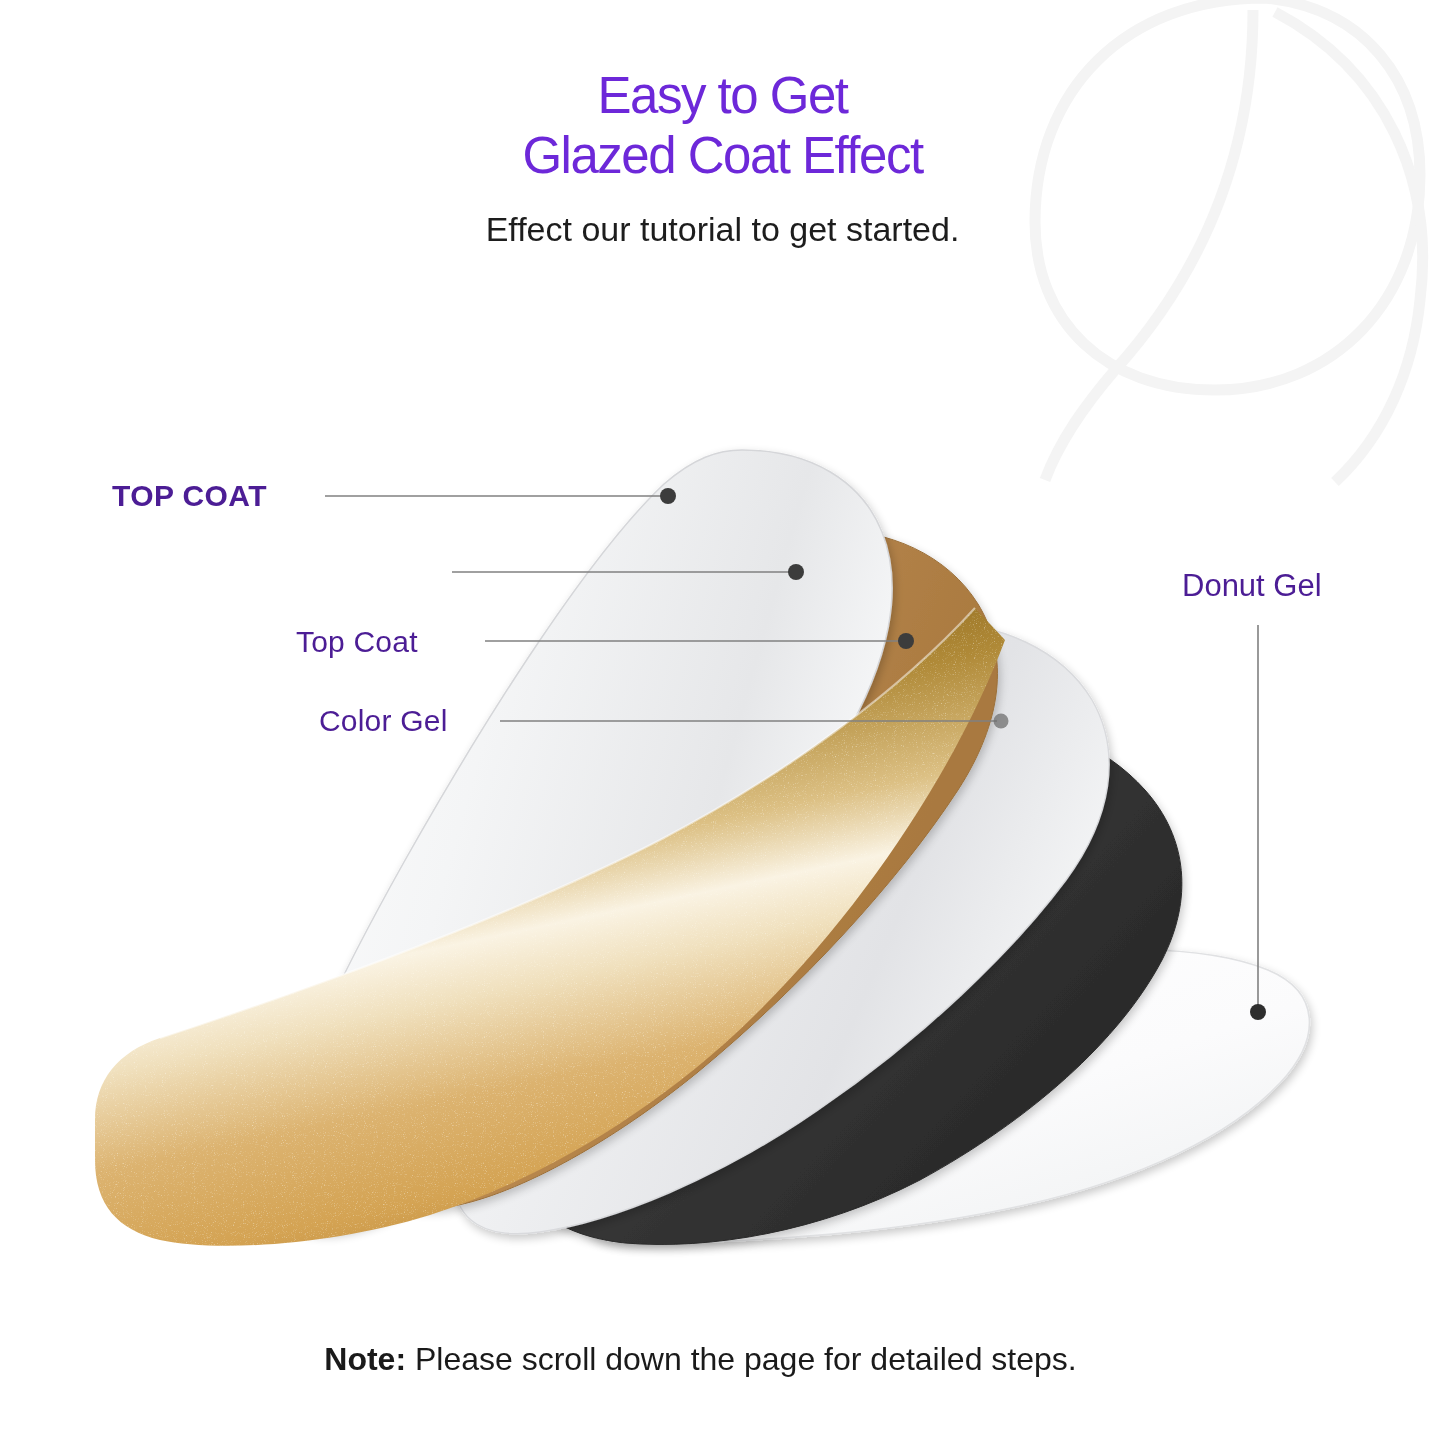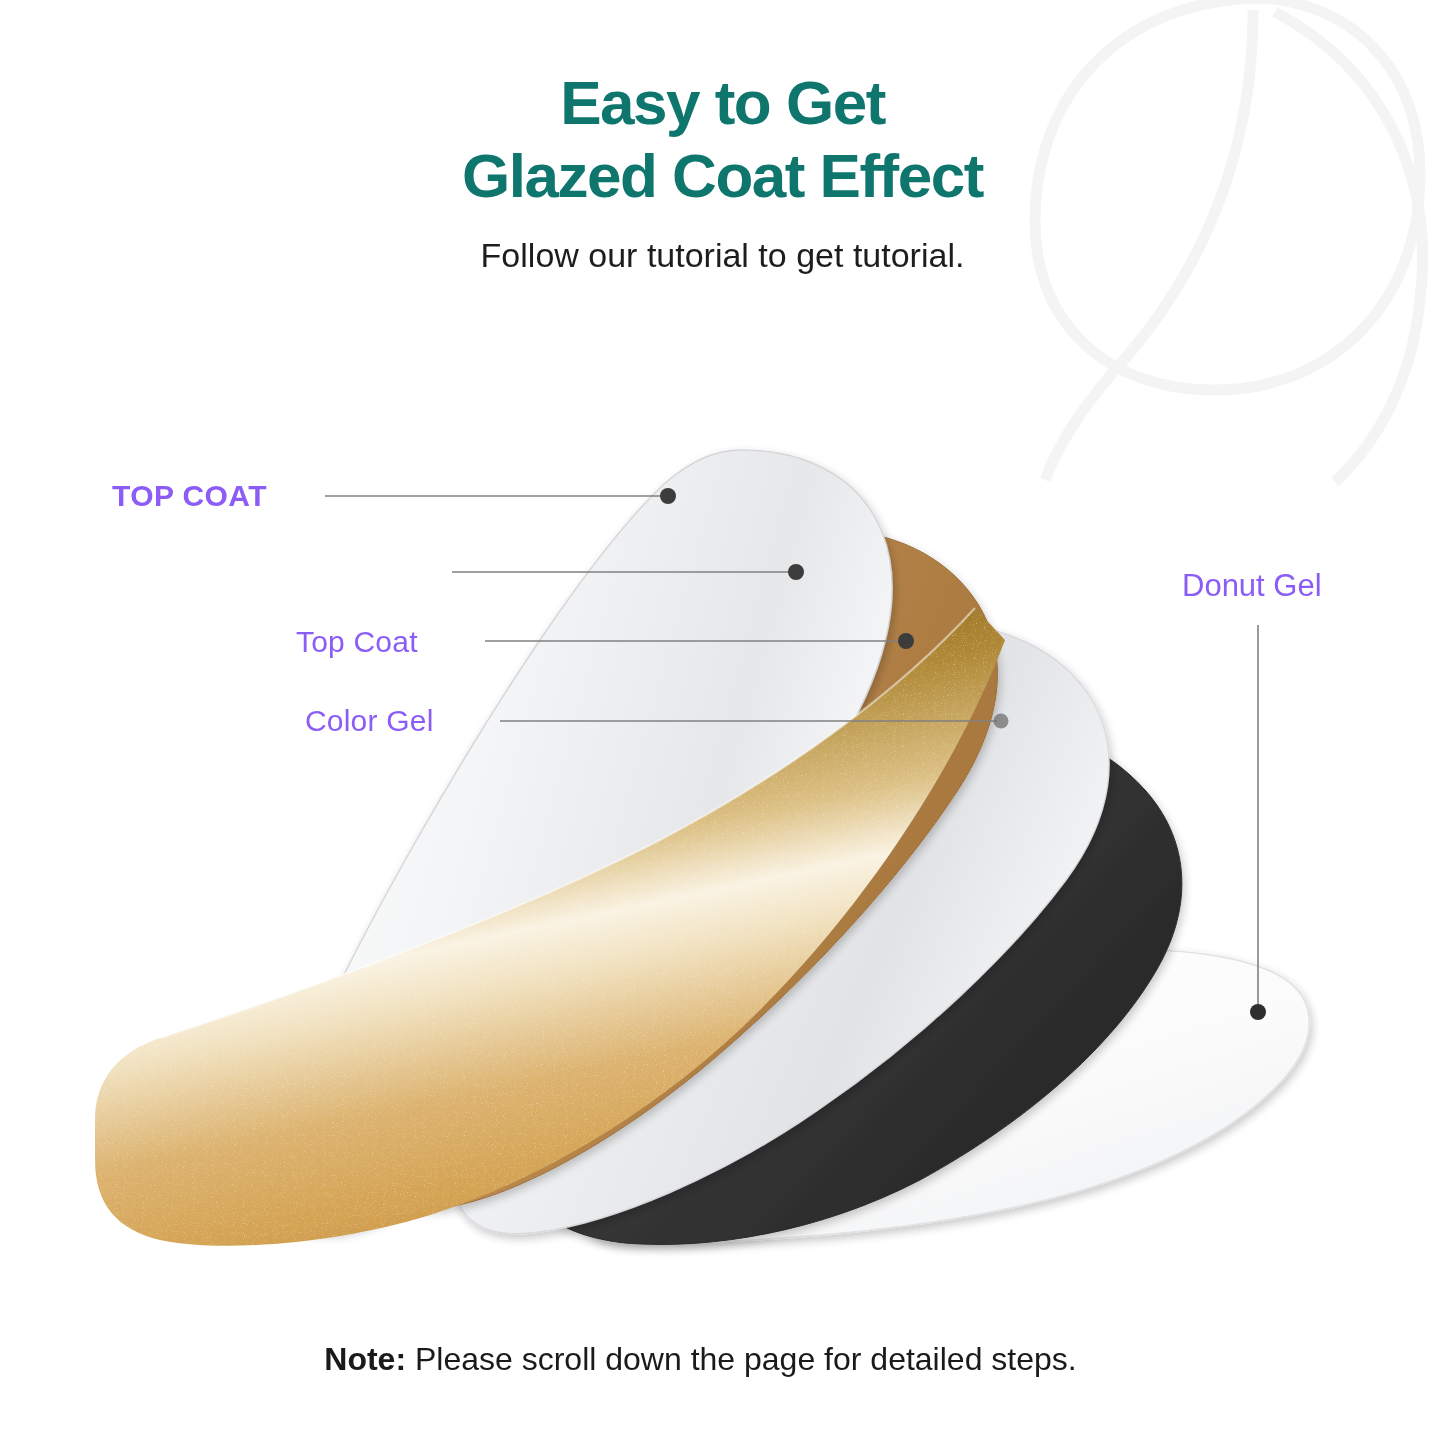--- a/index.html
+++ b/index.html
@@ -34,23 +34,23 @@
   
   .header {
     position: absolute;
     top: 66px;
     left: 0;
     width: 1445px;
     text-align: center;
     z-index: 3;
   }
   .title-line {
-    font-size: 62px;
-    font-weight: bold;
-    color: #0f766e;
+    font-size: 51px;
+    font-weight: normal;
+    color: #6d28d9;
     letter-spacing: -1.5px;
     line-height: 1.18;
     white-space: nowrap;
   }
   .subtitle {
     margin-top: 24px;
     font-size: 34px;
     font-weight: 400;
     color: #1d1d1d;
     letter-spacing: 0px;
@@ -62,21 +62,21 @@
     top: 0;
     left: 0;
     width: 1445px;
     height: 1445px;
     z-index: 1;
   }
 
   
   .lbl {
     position: absolute;
-    color: #8b5cf6;
+    color: #4c1d95;
     white-space: nowrap;
     z-index: 4;
   }
   .lbl.bold {
     font-weight: bold;
     font-size: 30px;
     letter-spacing: 0.4px;
   }
   .lbl.normal {
     font-weight: 400;
@@ -84,21 +84,21 @@
     letter-spacing: 0.2px;
   }
   .lbl.right {
     font-weight: 400;
     font-size: 31px;
   }
 
   .lbl-topcoat-caps   { left: 112px; top: 479px; }
   .lbl-chrome-caps    { left: 104px; top: 556px; }
   .lbl-topcoat        { left: 296px; top: 625px; }
-  .lbl-colorgel       { left: 305px; top: 704px; }
+  .lbl-colorgel       { left: 319px; top: 704px; }
   .lbl-basegel        { left: 1182px; top: 568px; }
 
   
   .note {
     position: absolute;
     left: 0;
     top: 1341px;
     width: 1401px;
     text-align: center;
     font-size: 32px;
@@ -116,21 +116,21 @@
     <g fill="none" stroke="#f4f4f4" stroke-width="11">
       <path d="M300 28 C160 28 70 120 70 252 C70 352 140 420 250 420 C370 420 455 330 455 205 C455 110 400 38 300 28 Z"></path>
       <path d="M288 40 C288 180 240 300 150 400 C120 435 95 470 80 510"></path>
       <path d="M310 42 C420 100 470 210 455 330 C448 400 420 465 370 512"></path>
     </g>
   </svg>
 
   <div class="header">
     <div class="title-line">Easy to Get</div>
     <div class="title-line">Glazed Coat Effect</div>
-    <div class="subtitle">Follow our tutorial to get tutorial.</div>
+    <div class="subtitle">Effect our tutorial to get started.</div>
   </div>
 
   <svg class="stage" viewBox="0 0 1445 1445">
     <defs>
 
       <linearGradient id="gradWhiteA" x1="0" y1="0" x2="1" y2="0.35">
         <stop offset="0%" stop-color="#ffffff"></stop>
         <stop offset="42%" stop-color="#f4f5f6"></stop>
         <stop offset="78%" stop-color="#e6e7e9"></stop>
         <stop offset="100%" stop-color="#f7f8f9"></stop>

